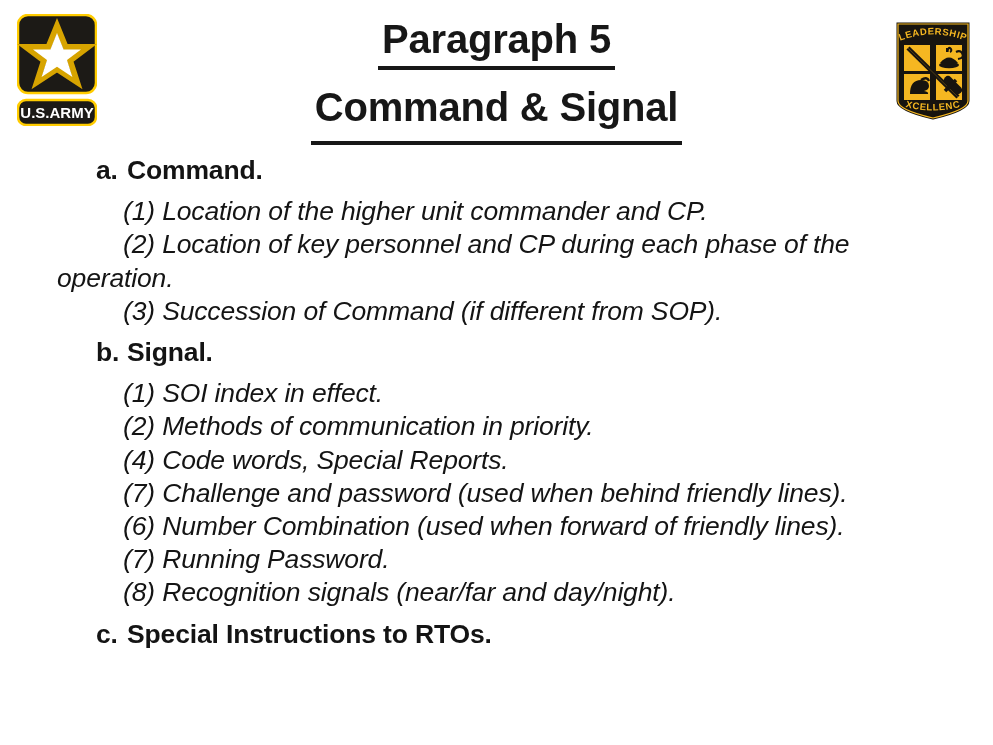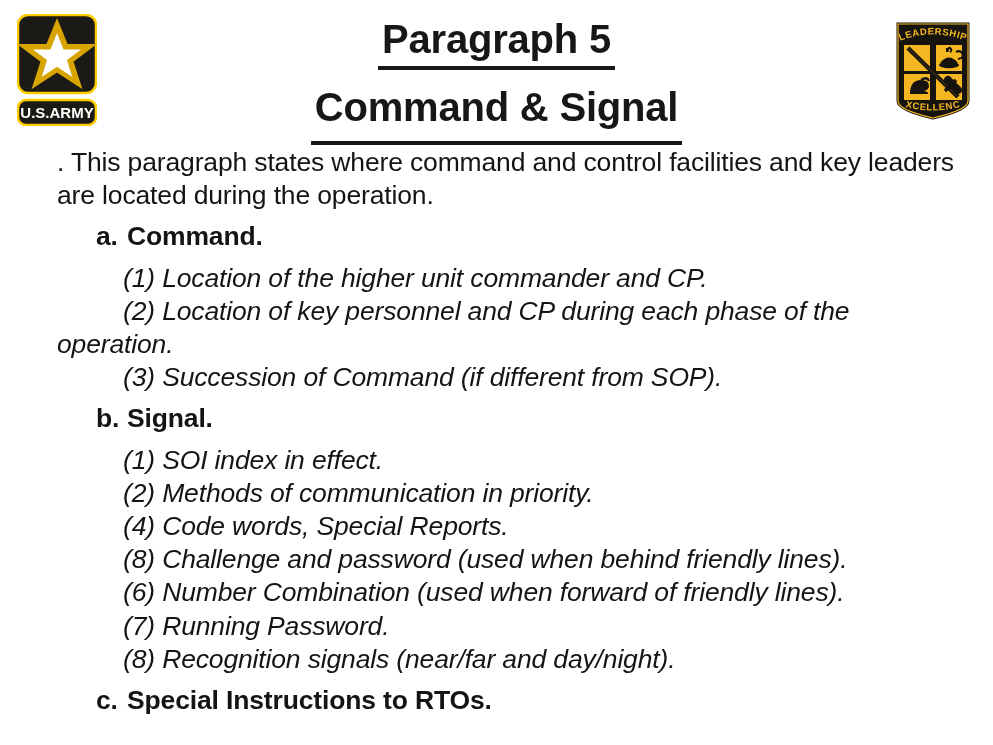--- a/index.html
+++ b/index.html
@@ -155,31 +155,30 @@
       <path id="arcBot" d="M14 88 Q45 97 76 88" fill="none"></path>
       <text font-family="&quot;Liberation Sans&quot;, sans-serif" font-size="9.5" font-weight="bold" fill="#F5B721" letter-spacing="0.6">
         <textPath href="#arcBot" startOffset="50%" text-anchor="middle">EXCELLENCE</textPath>
       </text>
     </svg>
   </div>
 </div>
 
 <div class="body-text">
 
-  <p class="para para-intro">. This paragraph states where command and control facilities and key leaders are located during the operation.</p>
 
   <p class="lvl-a"><span class="marker">a.</span><span>Command.</span></p>
   <p class="lvl-1">(1) Location of the higher unit commander and CP.</p>
   <p class="lvl-1">(2) Location of key personnel and CP during each phase of the operation.</p>
   <p class="lvl-1">(3) Succession of Command (if different from SOP).</p>
 
   <p class="lvl-a"><span class="marker">b.</span><span>Signal.</span></p>
   <p class="lvl-1">(1) SOI index in effect.</p>
   <p class="lvl-1">(2) Methods of communication in priority.</p>
   <p class="lvl-1">(4) Code words, Special Reports.</p>
-  <p class="lvl-1">(8) Challenge and password (used when behind friendly lines).</p>
+  <p class="lvl-1">(7) Challenge and password (used when behind friendly lines).</p>
   <p class="lvl-1">(6) Number Combination (used when forward of friendly lines).</p>
   <p class="lvl-1">(7) Running Password.</p>
   <p class="lvl-1">(8) Recognition signals (near/far and day/night).</p>
 
   <p class="lvl-a"><span class="marker">c.</span><span>Special Instructions to RTOs.</span></p>
 
 </div>
 
 </body></html>

